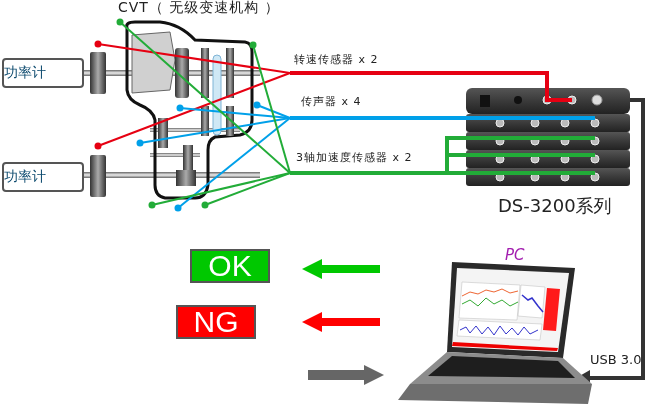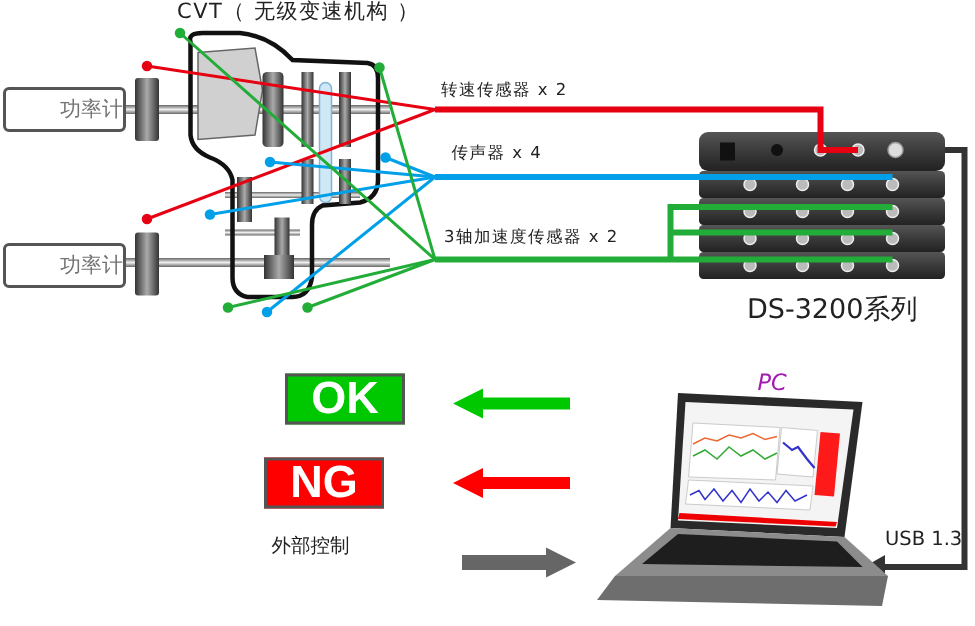--- a/index.html
+++ b/index.html
@@ -1,21 +1,21 @@
 <!DOCTYPE html>
 <html><head>
 <meta charset="utf-8">
 <style>
   html, body { margin: 0; padding: 0; background: #ffffff; }
   body { width: 650px; height: 417px; position: relative; overflow: hidden; font-family: "DejaVu Sans", "Liberation Sans", sans-serif; }
   .abs { position: absolute; }
   svg.main { position: absolute; left: 0; top: 0; }
   .label { font-size: 11px; color: #222; white-space: nowrap; }
-  .meter-box { position: absolute; width: 82px; height: 30px; border: 2px solid #555; border-radius: 4px; background: #fff; box-sizing: border-box; display: flex; align-items: center; justify-content: flex-end; font-size: 14px; color: #737373; }
-  .status-box { position: absolute; width: 80px; height: 34px; border: 2px solid #555; box-sizing: border-box; display: flex; align-items: center; justify-content: center; color: #fff; font-family: "Liberation Sans", sans-serif; font-size: 30px; line-height: 1; font-weight: bold; }
+  .meter-box { position: absolute; width: 82px; height: 30px; border: 2px solid #555; border-radius: 4px; background: #fff; box-sizing: border-box; display: flex; align-items: center; justify-content: flex-start; font-size: 14px; color: #0c4a6e; }
+  .status-box { position: absolute; width: 80px; height: 34px; border: 2px solid #555; box-sizing: border-box; display: flex; align-items: center; justify-content: center; color: #fff; font-family: "Liberation Sans", sans-serif; font-size: 30px; line-height: 1; }
   .ext-label { position: absolute; text-align: center; font-size: 13px; color: #222; line-height: 17px; }
 </style>
 </head>
 <body>
 
 <svg class="main" width="650" height="417" viewBox="0 0 650 417">
   <defs>
     <linearGradient id="gearGrad" x1="0" x2="1" y1="0" y2="0">
       <stop offset="0" stop-color="#333"></stop>
         <stop offset="0.5" stop-color="#aaa"></stop>
@@ -162,24 +162,23 @@
 </div>
 
 <div class="abs label" style="left:294px; top:52px; letter-spacing:1px;">转速传感器  x 2</div>
 <div class="abs label" style="left:301px; top:94px; letter-spacing:1px;">传声器  x 4</div>
 <div class="abs label" style="left:296px; top:150px; letter-spacing:1px;">3轴加速度传感器  x  2</div>
 
 <div class="abs" style="left:498px; top:194px; font-size:18px; color:#222;">DS-3200系列</div>
 
 <div class="abs" style="left:505px; top:246px; font-size:15px; color:#a21caf;font-style:italic;">PC</div>
 
-<div class="abs" style="left:590px; top:352px; font-size:13px; color:#222;">USB 1.3</div>
+<div class="abs" style="left:590px; top:352px; font-size:13px; color:#222;">USB 3.0</div>
 
 <div class="status-box" style="left:190px; top:249px; background:#00c800;">
   <span>OK</span>
 </div>
 <div class="status-box" style="left:176px; top:305px; background:#ff0000;">
   <span>NG</span>
 </div>
 
 <div class="ext-label" style="left:132px; top:356px; width:150px;">
-  <div>外部控制</div>
 </div>
 
 </body></html>

